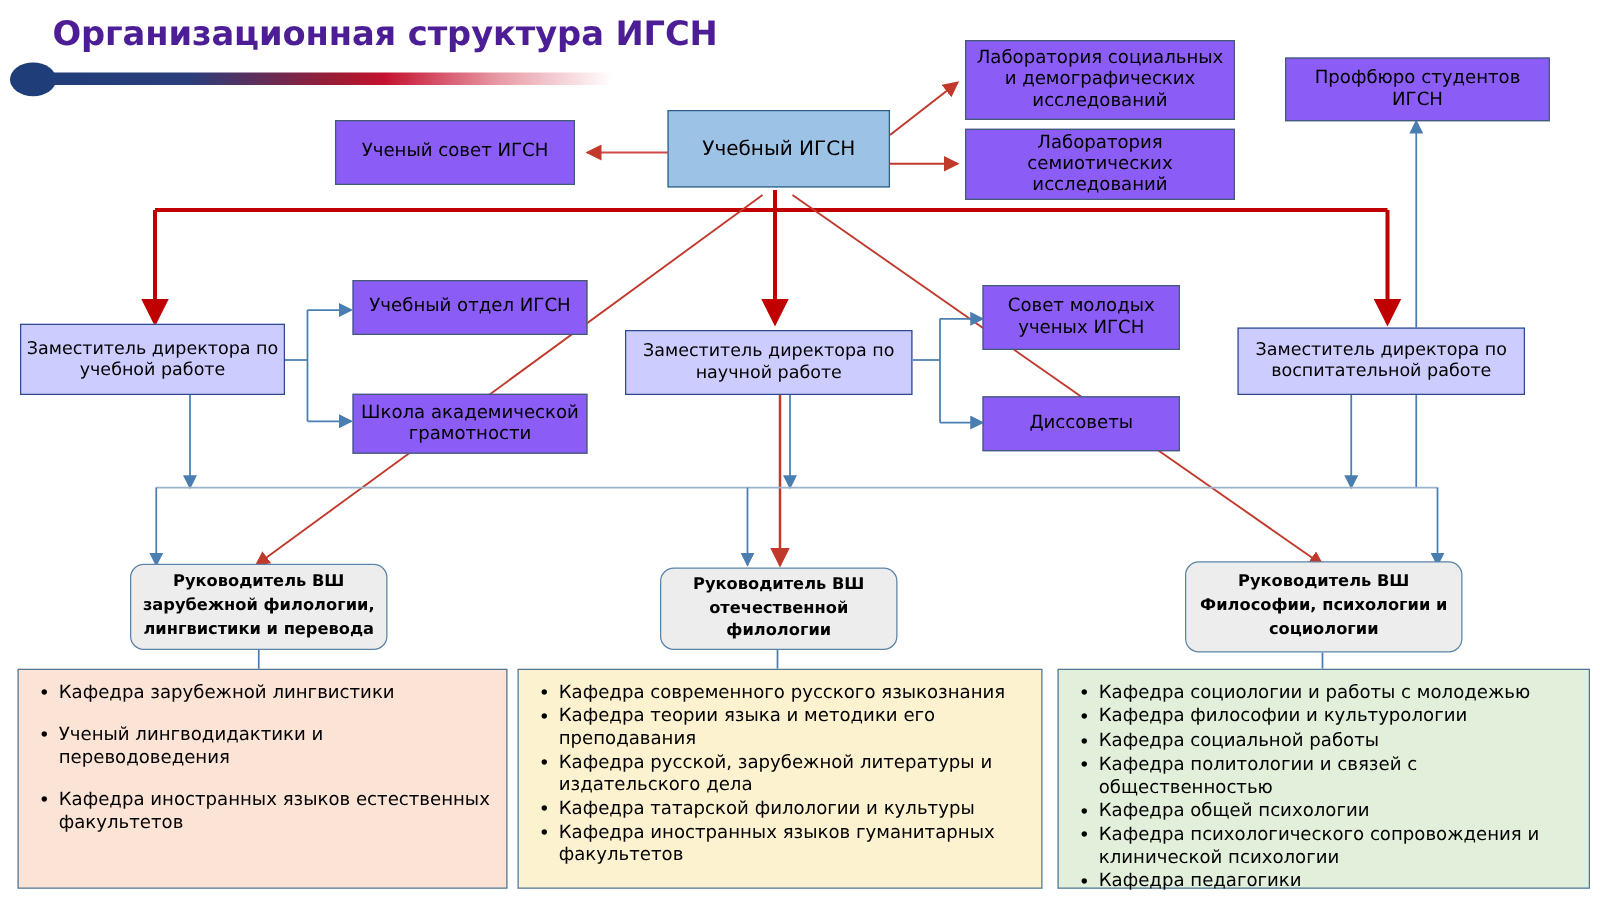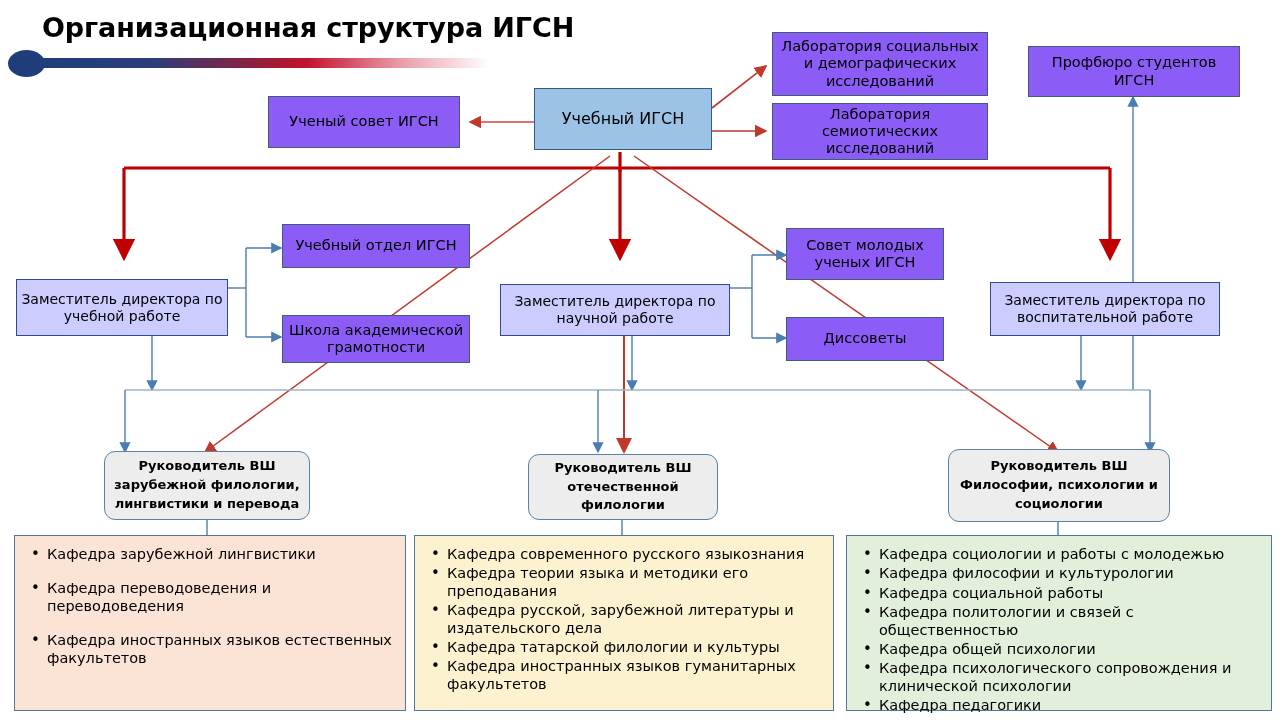--- a/index.html
+++ b/index.html
@@ -6,21 +6,21 @@
   body{
     width:1280px;height:720px;position:relative;overflow:hidden;
     font-family:"DejaVu Sans","Liberation Sans",sans-serif;
   }
   #canvas{position:absolute;left:0;top:0;width:1280px;height:720px;}
   svg.wires{position:absolute;left:0;top:0;width:1280px;height:720px;pointer-events:none;}
 
   
   .title{
     position:absolute;left:42px;top:12px;
-    font-size:27px;font-weight:bold;color:#000000;
+    font-size:27px;font-weight:bold;color:#4c1d95;
     letter-spacing:-0.1px;white-space:nowrap;
   }
   .title-dot{
     position:absolute;left:8px;top:50px;width:37px;height:27px;
     border-radius:50%;background:#1F3E79;
   }
   .title-bar{
     position:absolute;left:34px;top:58px;width:456px;height:10px;
     background:linear-gradient(to right,#1F3E79 0%,#2B3E7C 26%,#9E1B32 52%,#C4122F 60%,#E89AA6 80%,#FFFFFF 100%);
   }
@@ -39,21 +39,21 @@
     font-size:14.5px;color:#000000;
   }
   
   .box-director{
     background:#9CC3E5;border:1px solid #2E5F8A;
     font-size:16px;color:#000000;
   }
   
   .box-deputy{
     background:#CCCCFF;border:1px solid #2E4B8F;
-    font-size:14px;color:#000000;margin-top:20px;
+    font-size:14px;color:#000000;
   }
   
   .box-head{
     background:#EDEDED;border:1.4px solid #5B83A8;border-radius:11px;
     font-size:13px;font-weight:bold;color:#000000;line-height:1.45;
   }
 
   
   .panel{
     position:absolute;box-sizing:border-box;
@@ -222,21 +222,21 @@
     <span>Руководитель ВШ отечественной филологии</span>
   </div>
 
   <div class="node box-head" style="left:948px;top:449px;width:222px;height:73px;">
     <span>Руководитель ВШ Философии, психологии и социологии</span>
   </div>
 
   <div class="panel panel-pink" style="left:14px;top:535px;width:392px;height:176px;">
     <ul>
       <li>Кафедра зарубежной лингвистики</li>
-      <li>Кафедра переводоведения и переводоведения</li>
+      <li>Ученый лингводидактики и переводоведения</li>
       <li>Кафедра иностранных языков естественных факультетов</li>
     </ul>
   </div>
 
   <div class="panel panel-yellow" style="left:414px;top:535px;width:420px;height:176px;">
     <ul>
       <li>Кафедра современного русского языкознания</li>
       <li>Кафедра теории языка и методики его преподавания</li>
       <li>Кафедра русской, зарубежной литературы и издательского дела</li>
       <li>Кафедра татарской филологии и культуры</li>

